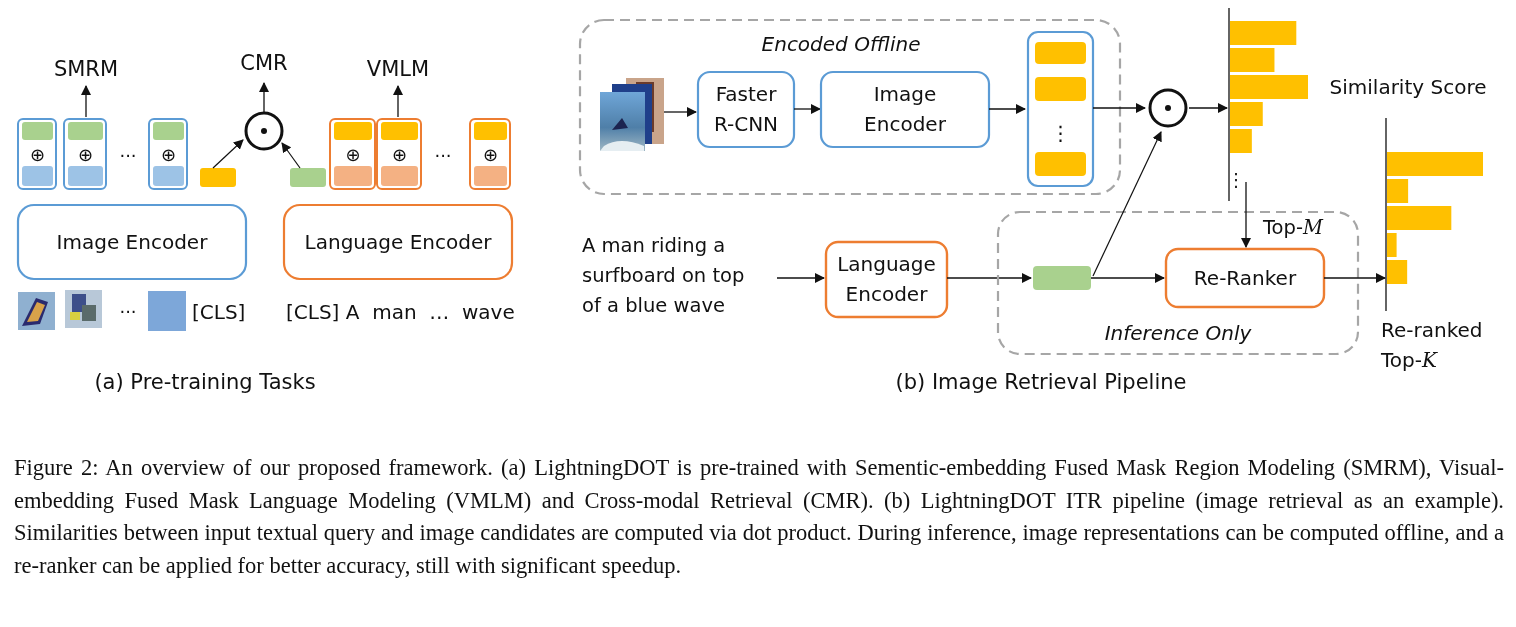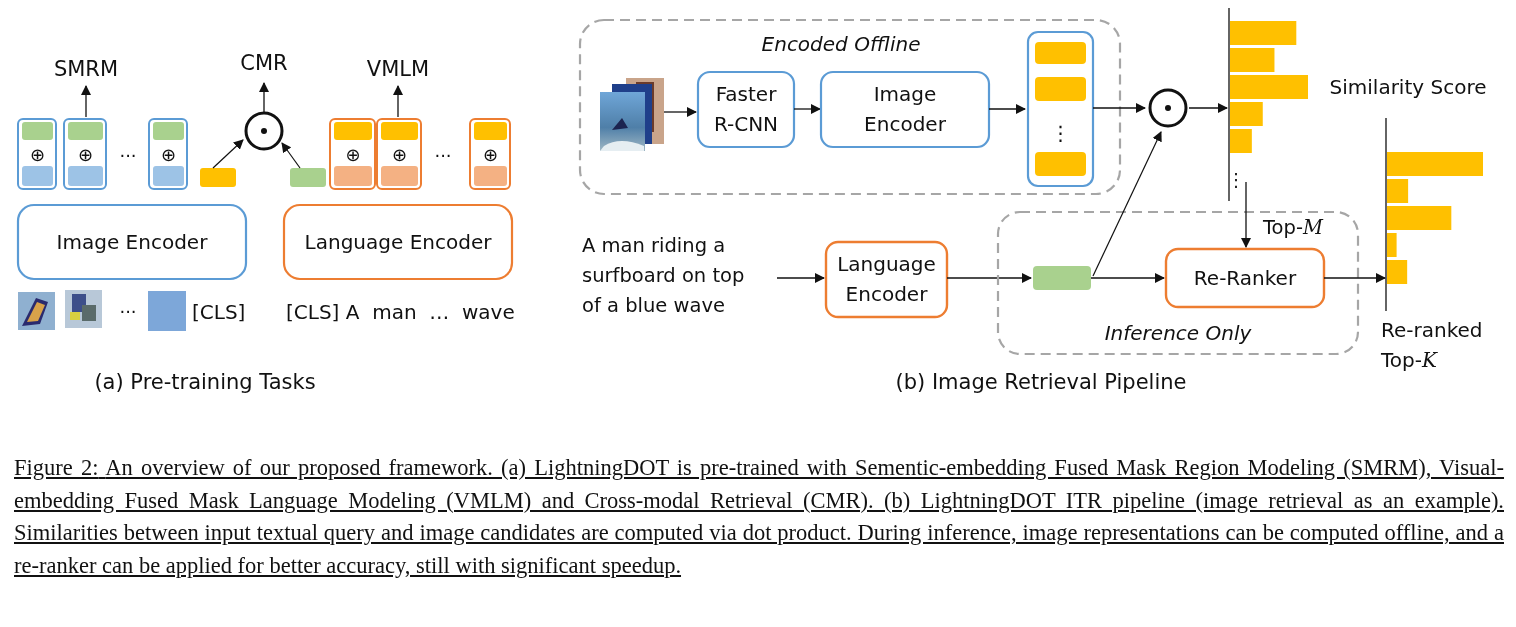--- a/index.html
+++ b/index.html
@@ -1,21 +1,21 @@
 <!DOCTYPE html>
 <html><head>
 <meta charset="utf-8">
 <style>
   html,body{margin:0;padding:0;background:#fff;}
   body{width:1516px;height:627px;position:relative;overflow:hidden;font-family:"DejaVu Sans",sans-serif;color:#111;}
   #fig{position:absolute;left:0;top:0;}
   .lbl{font-family:"DejaVu Sans",sans-serif;fill:#111;}
   .it{font-style:italic;}
   .mathit{font-family:"DejaVu Serif",serif;font-style:italic;}
-  .caption{position:absolute;left:14px;top:452px;width:1490px;font-family:"Liberation Serif",serif;font-size:22.5px;line-height:32.5px;color:#111;text-align:justify;text-decoration:underline;}
+  .caption{position:absolute;left:14px;top:452px;width:1490px;font-family:"Liberation Serif",serif;font-size:22.5px;line-height:32.5px;color:#111;text-align:justify;}
   .caption .cap-label{}
 </style>
 </head>
 <body>
 
 <svg id="fig" width="1516" height="440" viewBox="0 0 1516 440">
   <defs>
     <marker id="arr" markerWidth="10" markerHeight="10" refX="9" refY="5" orient="auto" markerUnits="userSpaceOnUse">
       <path d="M0,0 L10,5 L0,10 z" fill="#111"></path>
     </marker>

